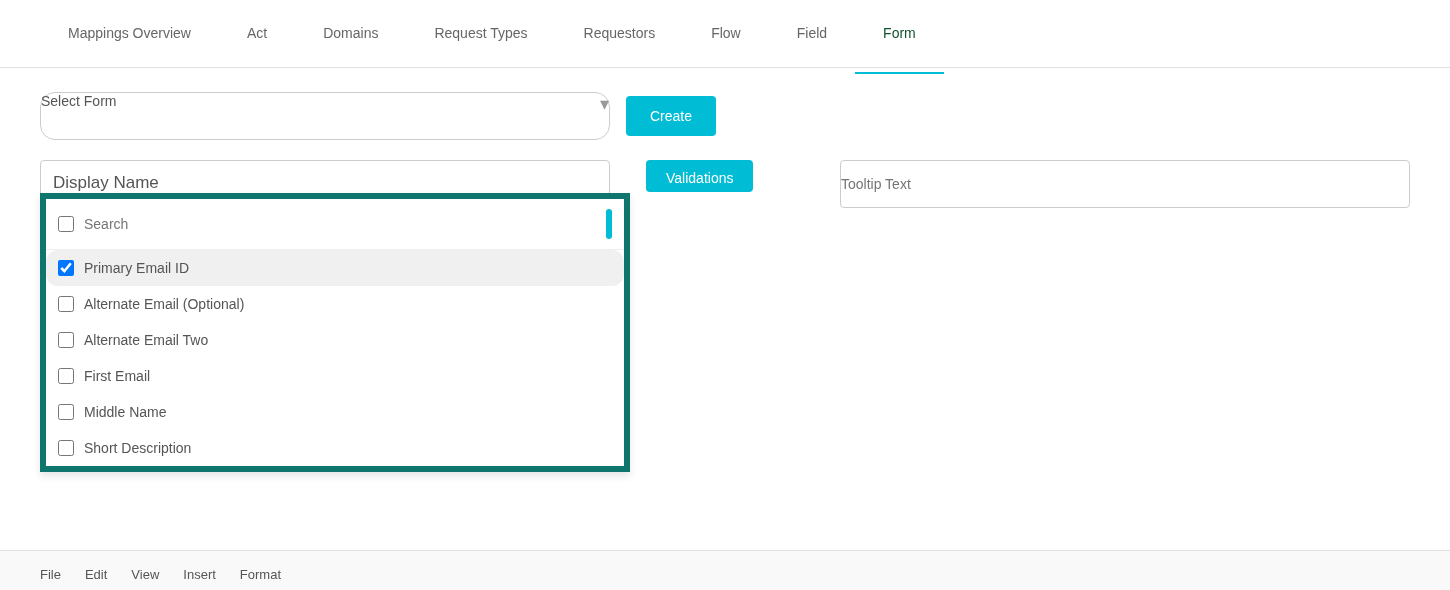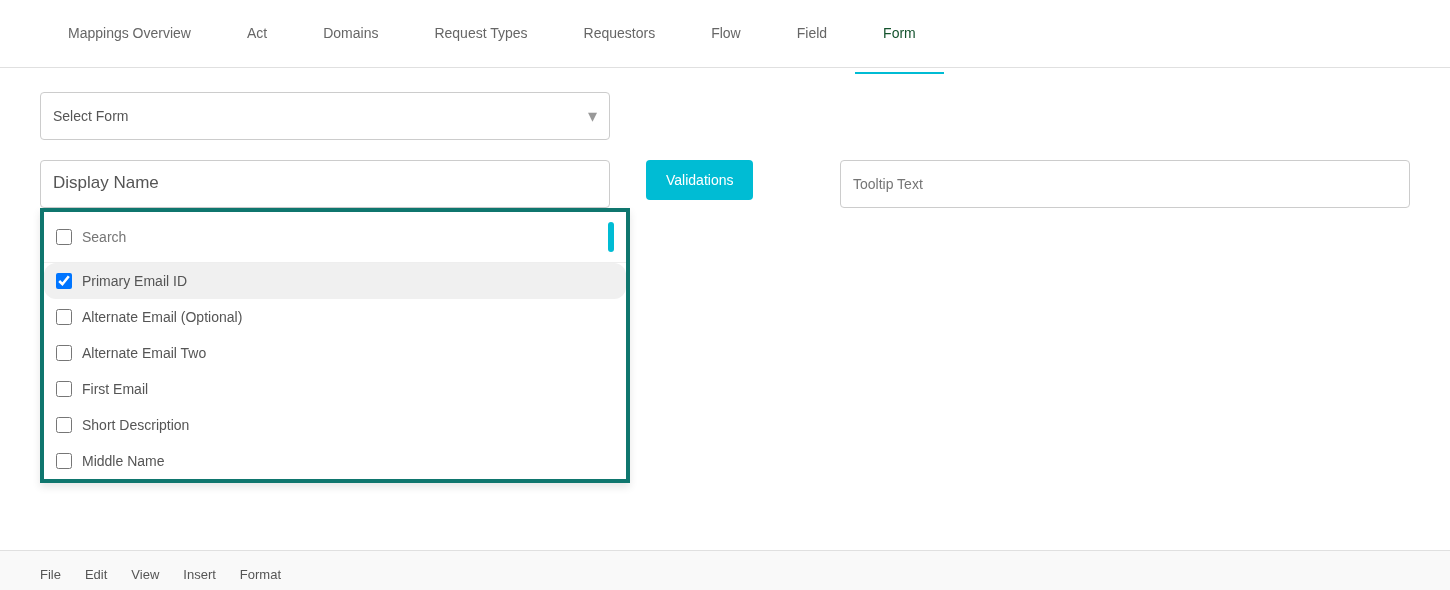--- a/index.html
+++ b/index.html
@@ -42,24 +42,23 @@
       align-items: center;
       gap: 16px;
       margin-bottom: 20px;
     }
 
     .select-form-wrapper {
       position: relative;
       width: 570px;
       height: 48px;
       border: 1px solid #ccc;
-      border-radius: 4px;
-      display: flex;
-      align-items: center;
-      padding: 0 12px;
+      border-radius: 15px;
+      display: flex;
+      padding: 0 0;
       cursor: pointer;
       background: #fff;
     }
     .select-form-wrapper .placeholder {
       color: #555;
       font-size: 14px;
       flex: 1;
     }
     .select-form-wrapper .chevron {
       color: #999;
@@ -77,21 +76,21 @@
       height: 40px;
     }
     .btn-validations {
       background: #00bcd4;
       color: #fff;
       border: none;
       border-radius: 4px;
       padding: 10px 20px;
       font-size: 14px;
       cursor: pointer;
-      height: 40px;
+      height: 32px;
     }
 
     
     .row2 {
       display: flex;
       align-items: flex-start;
       gap: 16px;
       margin-bottom: 8px;
       position: relative;
     }
@@ -103,25 +102,25 @@
       padding: 12px;
       font-size: 14px;
       color: #555;
       height: 48px;
       background: #fff;
     }
 
     
     .dropdown-panel {
       position: absolute;
-      top: 48px;
+      top: 33px;
       left: 0;
       width: 590px;
       background: #fff;
-      border: 4px solid #0f766e;
+      border: 6px solid #0f766e;
       z-index: 10;
       box-shadow: 0 4px 8px rgba(0,0,0,0.1);
     }
 
     .search-row {
       display: flex;
       align-items: center;
       padding: 10px 12px;
       border-bottom: 1px solid #eee;
       gap: 10px;
@@ -161,21 +160,20 @@
     .dropdown-item .item-label {
       font-size: 14px;
       color: #555;
     }
 
     
     .tooltip-text-field {
       width: 570px;
       border: 1px solid #ccc;
       border-radius: 4px;
-      padding: 12px;
       font-size: 14px;
       color: #999;
       height: 48px;
       background: #fff;
       position: absolute;
       left: 630px;
       top: 0;
     }
 
     
@@ -212,20 +210,21 @@
     <div class="nav-item active">Form</div>
   </nav>
 
 <div class="content">
 
   <div class="row1">
     <div class="select-form-wrapper">
       <span class="placeholder">Select Form</span>
       <span class="chevron">▾</span>
     </div>
+    <button class="btn-create">Create</button>
   </div>
 
   <div class="row2">
     <div style="position: relative; width: 590px;">
 
       <div class="display-name-field">
         <span style="color:#555; font-size:17px;">Display Name</span>
       </div>
 
       <div class="dropdown-panel">
@@ -248,25 +247,25 @@
             <div class="dropdown-item">
               <input type="checkbox" class="item-checkbox" style="">
               <span class="item-label">Alternate Email Two</span>
             </div>
             <div class="dropdown-item">
               <input type="checkbox" class="item-checkbox" style="">
               <span class="item-label">First Email</span>
             </div>
             <div class="dropdown-item">
               <input type="checkbox" class="item-checkbox" style="">
+              <span class="item-label">Middle Name</span>
+            </div>
+            <div class="dropdown-item">
+              <input type="checkbox" class="item-checkbox" style="">
               <span class="item-label">Short Description</span>
-            </div>
-            <div class="dropdown-item">
-              <input type="checkbox" class="item-checkbox" style="">
-              <span class="item-label">Middle Name</span>
             </div>
           </div>
       </div>
     </div>
 
     <button class="btn-validations" style="margin-top: 0; align-self: flex-start;">Validations</button>
 
     <input type="text" class="tooltip-text-field" placeholder="Tooltip Text" style="position: static; margin-left: auto;">
   </div>
 

